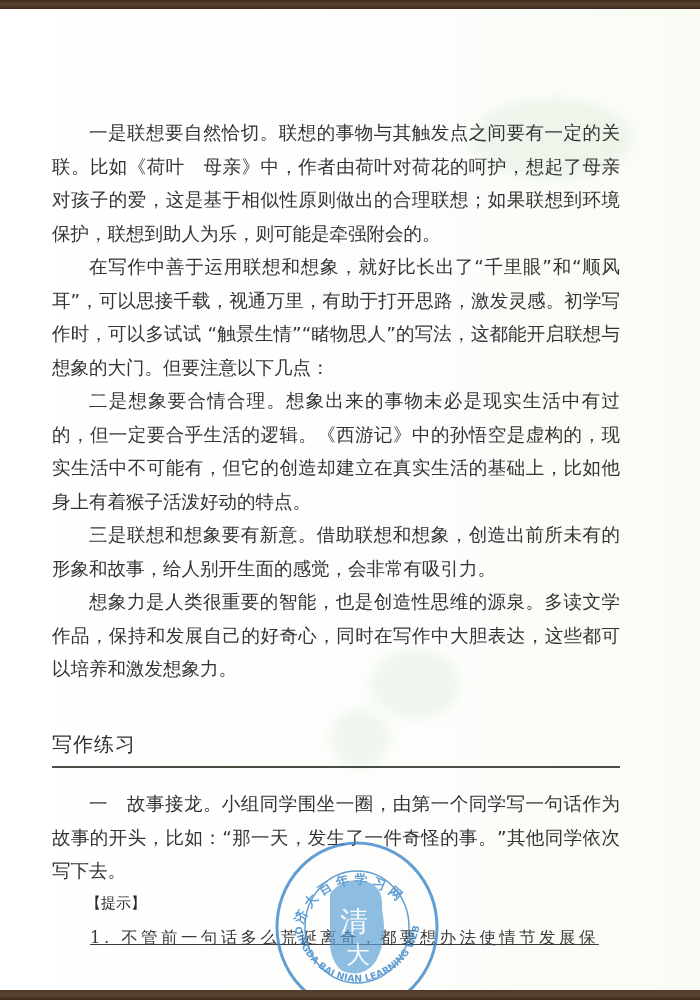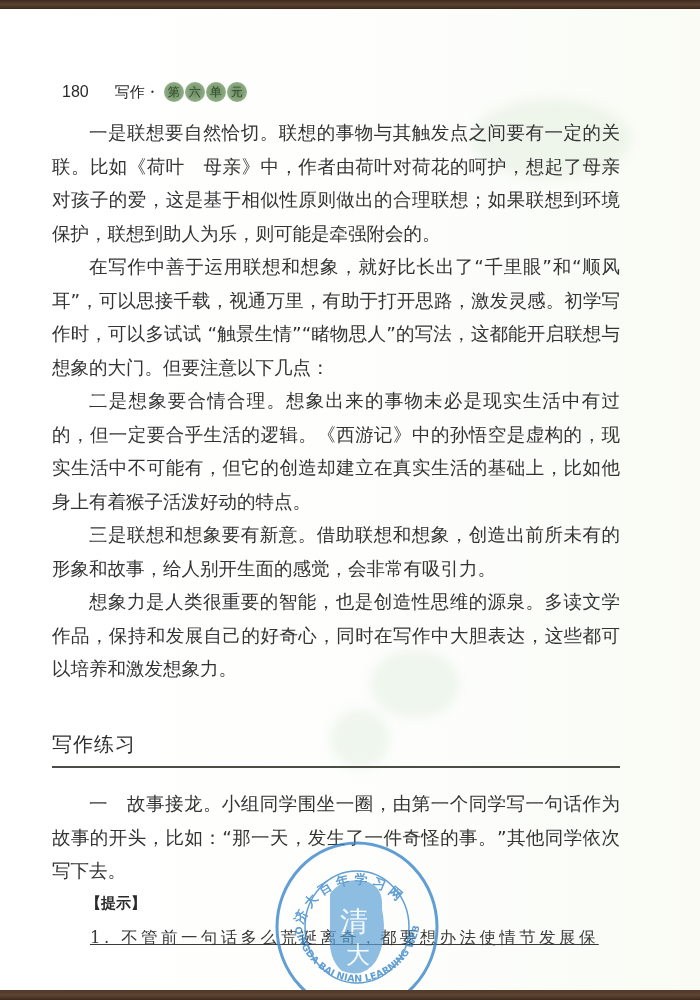--- a/index.html
+++ b/index.html
@@ -96,21 +96,21 @@
       position: absolute;
       left: 52px; top: 757px;
       width: 568px; height: 2px;
       background: #4a4e45;
     }
     .exercise-block { top: 778px; }
     .hint-label {
       position: absolute;
       left: 86px; top: 885px;
       font-family: "DejaVu Serif", "Liberation Serif", serif;
-      font-weight: bold;
+      font-weight: normal;
       font-size: 15px;
       color: #2a2a2a;
     }
     .hint-item {
       position: absolute;
       left: 90px; top: 918px;
       font-family: "DejaVu Serif", "Liberation Serif", serif;
       font-size: 16.5px;
       letter-spacing: 3.4px;
       color: #3a3a3a;
@@ -128,30 +128,20 @@
 </head>
 <body>
 
 <div class="frame-top"></div>
 
 <div class="page">
   <div class="ghost" style="left:470px;top:90px;width:160px;height:80px;"></div>
   <div class="ghost" style="left:370px;top:640px;width:90px;height:70px;"></div>
   <div class="ghost" style="left:330px;top:700px;width:60px;height:60px;"></div>
 
-  <div class="header">
-    <span class="page-number">180</span>
-    <span class="section-name">写作・</span>
-    <span class="unit-badge">
-      <span>第</span>
-      <span>六</span>
-      <span>单</span>
-      <span>元</span>
-    </span>
-  </div>
 
   <div class="text-block body-text">
     <p class="para">一是联想要自然恰切。联想的事物与其触发点之间要有一定的关联。比如《荷叶　母亲》中，作者由荷叶对荷花的呵护，想起了母亲对孩子的爱，这是基于相似性原则做出的合理联想；如果联想到环境保护，联想到助人为乐，则可能是牵强附会的。</p>
     <p class="para">在写作中善于运用联想和想象，就好比长出了“千里眼”和“顺风耳”，可以思接千载，视通万里，有助于打开思路，激发灵感。初学写作时，可以多试试 “触景生情”“睹物思人”的写法，这都能开启联想与想象的大门。但要注意以下几点：</p>
     <p class="para">二是想象要合情合理。想象出来的事物未必是现实生活中有过的，但一定要合乎生活的逻辑。《西游记》中的孙悟空是虚构的，现实生活中不可能有，但它的创造却建立在真实生活的基础上，比如他身上有着猴子活泼好动的特点。</p>
     <p class="para">三是联想和想象要有新意。借助联想和想象，创造出前所未有的形象和故事，给人别开生面的感觉，会非常有吸引力。</p>
     <p class="para">想象力是人类很重要的智能，也是创造性思维的源泉。多读文学作品，保持和发展自己的好奇心，同时在写作中大胆表达，这些都可以培养和激发想象力。</p>
   </div>
 
   <div class="section-title">写作练习</div>

